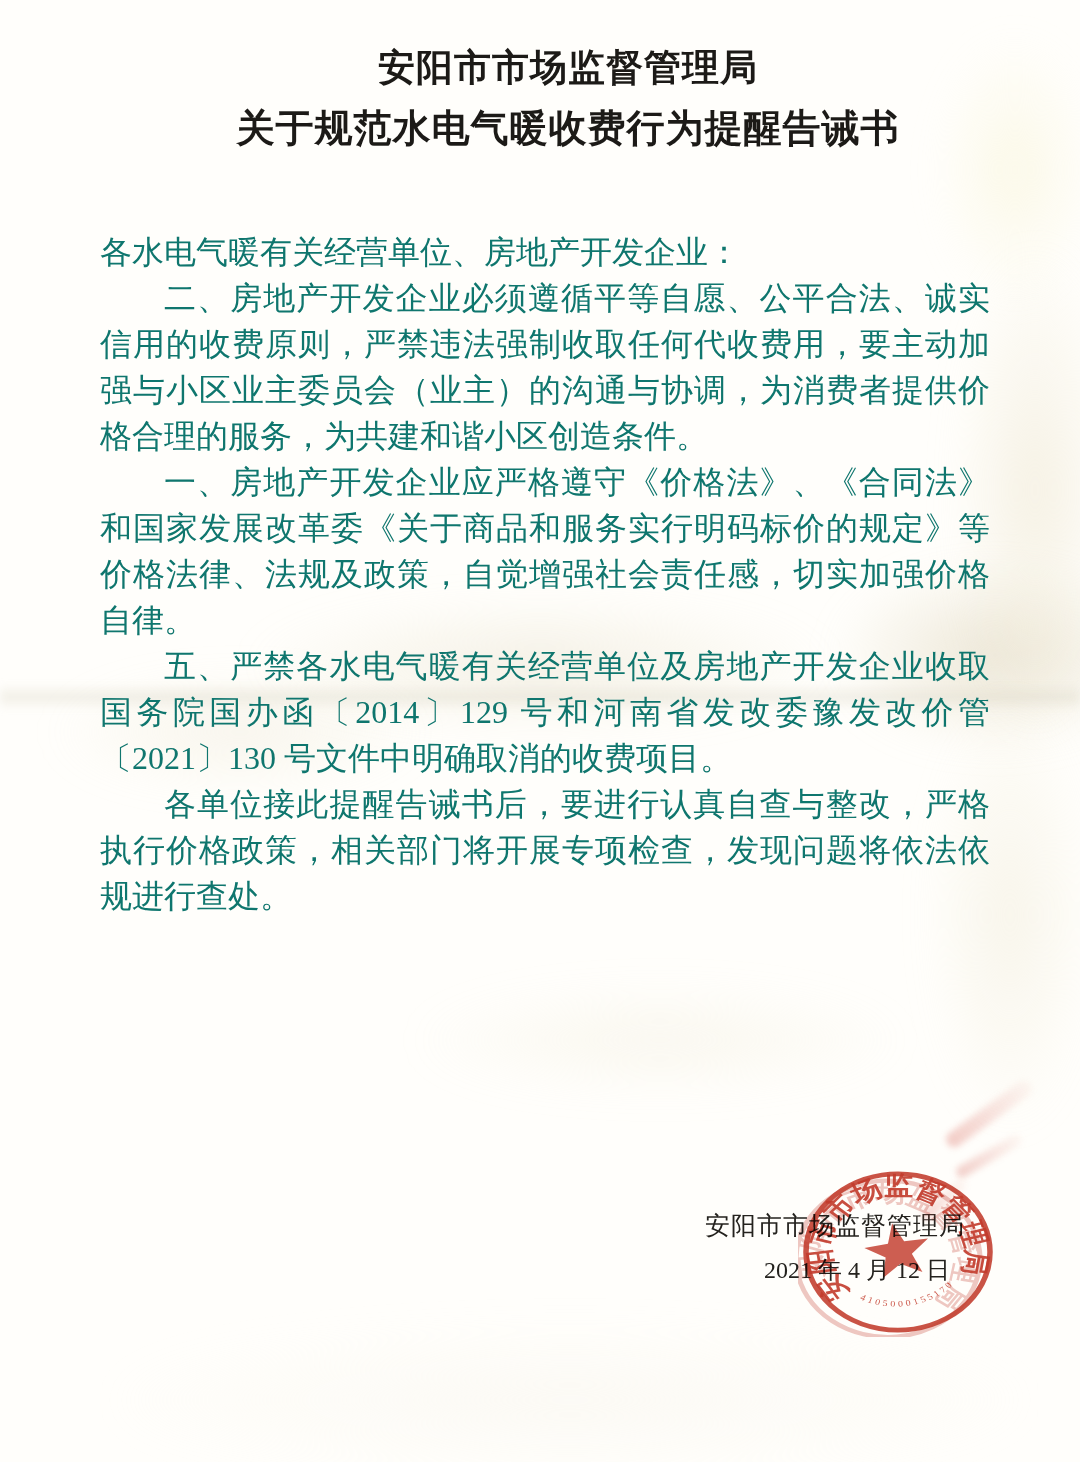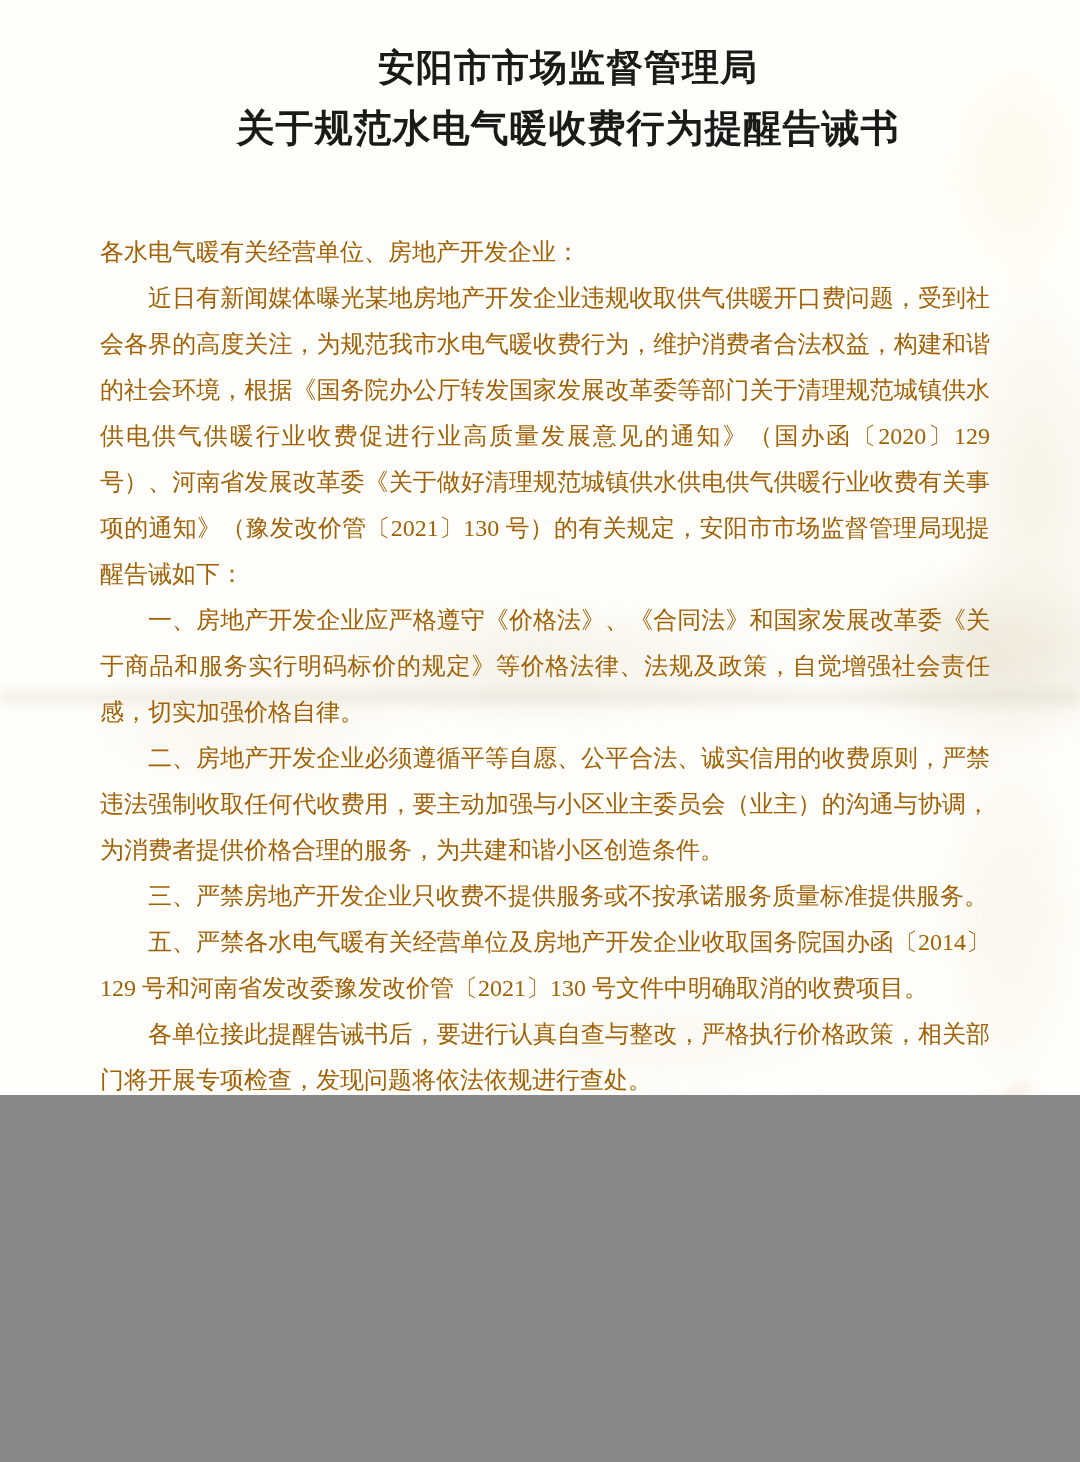--- a/index.html
+++ b/index.html
@@ -1,17 +1,17 @@
 <!DOCTYPE html>
 <html><head>
 <meta charset="utf-8">
 <style>
   html,body{margin:0;padding:0;background:#888;}
   .page{
-    position:relative;width:1080px;height:1095px;margin:0 auto;
+    position:relative;width:1080px;height:1462px;margin:0 auto;
     background:#fffefb;overflow:hidden;
     font-family:"Liberation Serif","DejaVu Serif",serif;
     color:#22201d;
   }
   
   .blotch{position:absolute;border-radius:50%;filter:blur(18px);pointer-events:none;}
   .b1{left:830px;top:560px;width:330px;height:190px;background:radial-gradient(ellipse,rgba(224,216,190,.60),rgba(224,216,190,0) 70%);}
   .b2{left:250px;top:600px;width:580px;height:130px;background:radial-gradient(ellipse,rgba(228,221,197,.42),rgba(228,221,197,0) 72%);}
   .b3{left:955px;top:250px;width:160px;height:480px;background:radial-gradient(ellipse,rgba(236,229,205,.5),rgba(236,229,205,0) 72%);}
   .b4{left:50px;top:672px;width:380px;height:120px;background:radial-gradient(ellipse,rgba(234,228,207,.35),rgba(234,228,207,0) 70%);}
@@ -20,21 +20,21 @@
   .b7{left:930px;top:700px;width:160px;height:430px;background:radial-gradient(ellipse,rgba(238,233,211,.42),rgba(238,233,211,0) 72%);}
   .b8{left:120px;top:1330px;width:900px;height:140px;background:radial-gradient(ellipse,rgba(248,246,238,.5),rgba(248,246,238,0) 75%);}
   .crease{position:absolute;left:0;top:684px;width:100%;height:26px;pointer-events:none;
     background:linear-gradient(180deg,rgba(0,0,0,0),rgba(203,196,172,.26),rgba(0,0,0,0));filter:blur(4px);}
   
   .title{position:absolute;top:42px;left:0;width:100%;text-align:center;transform:translateX(28px);}
   .t1{font-size:37px;line-height:52px;font-weight:900;letter-spacing:1px;color:#1c1a17;}
   .t2{font-size:38px;line-height:56px;font-weight:900;letter-spacing:1px;margin-top:6px;color:#1c1a17;}
   
   .bodytext{position:absolute;left:100px;top:229px;width:890px;
-    font-size:24px;line-height:46px;color:#a16207;
+    font-size:32px;line-height:46px;color:#0f766e;
     text-align:justify;text-justify:inter-character;}
   .bodytext p{margin:0;}
   .para{text-indent:2em;}
   
   .sig{position:absolute;right:0;top:1208px;width:100%;color:#24221e;}
   .sig-org{text-align:right;padding-right:115px;font-size:25px;line-height:36px;letter-spacing:1px;}
   .sig-date{text-align:right;padding-right:130px;font-size:24px;line-height:36px;margin-top:8px;padding-left:47px;}
   
   .seal{position:absolute;left:798px;top:1152px;width:200px;height:200px;
     transform:scaleY(0.85);transform-origin:50% 50%;
@@ -63,24 +63,22 @@
   <div class="blotch b8"></div>
   <div class="crease"></div>
 
   <header class="title">
     <div class="t1">安阳市市场监督管理局</div>
     <div class="t2">关于规范水电气暖收费行为提醒告诫书</div>
   </header>
 
   <main class="bodytext">
     <p class="salutation">各水电气暖有关经营单位、房地产开发企业：</p>
-    <p class="para">近日有新闻媒体曝光某地房地产开发企业违规收取供气供暖开口费问题，受到社会各界的高度关注，为规范我市水电气暖收费行为，维护消费者合法权益，构建和谐的社会环境，根据《国务院办公厅转发国家发展改革委等部门关于清理规范城镇供水供电供气供暖行业收费促进行业高质量发展意见的通知》（国办函〔2020〕129 号）、河南省发展改革委《关于做好清理规范城镇供水供电供气供暖行业收费有关事项的通知》（豫发改价管〔2021〕130 号）的有关规定，安阳市市场监督管理局现提醒告诫如下：</p>
+    <p class="para">二、房地产开发企业必须遵循平等自愿、公平合法、诚实信用的收费原则，严禁违法强制收取任何代收费用，要主动加强与小区业主委员会（业主）的沟通与协调，为消费者提供价格合理的服务，为共建和谐小区创造条件。</p>
     <p class="para">一、房地产开发企业应严格遵守《价格法》、《合同法》和国家发展改革委《关于商品和服务实行明码标价的规定》等价格法律、法规及政策，自觉增强社会责任感，切实加强价格自律。</p>
-    <p class="para">二、房地产开发企业必须遵循平等自愿、公平合法、诚实信用的收费原则，严禁违法强制收取任何代收费用，要主动加强与小区业主委员会（业主）的沟通与协调，为消费者提供价格合理的服务，为共建和谐小区创造条件。</p>
-    <p class="para">三、严禁房地产开发企业只收费不提供服务或不按承诺服务质量标准提供服务。</p>
     <p class="para">五、严禁各水电气暖有关经营单位及房地产开发企业收取国务院国办函〔2014〕129 号和河南省发改委豫发改价管〔2021〕130 号文件中明确取消的收费项目。</p>
     <p class="para">各单位接此提醒告诫书后，要进行认真自查与整改，严格执行价格政策，相关部门将开展专项检查，发现问题将依法依规进行查处。</p>
   </main>
 
   <div class="sig">
     <div class="sig-org">安阳市市场监督管理局</div>
     <div class="sig-date">2021 年 4 月 12 日</div>
   </div>
 
   <div class="smear sm1"></div>

